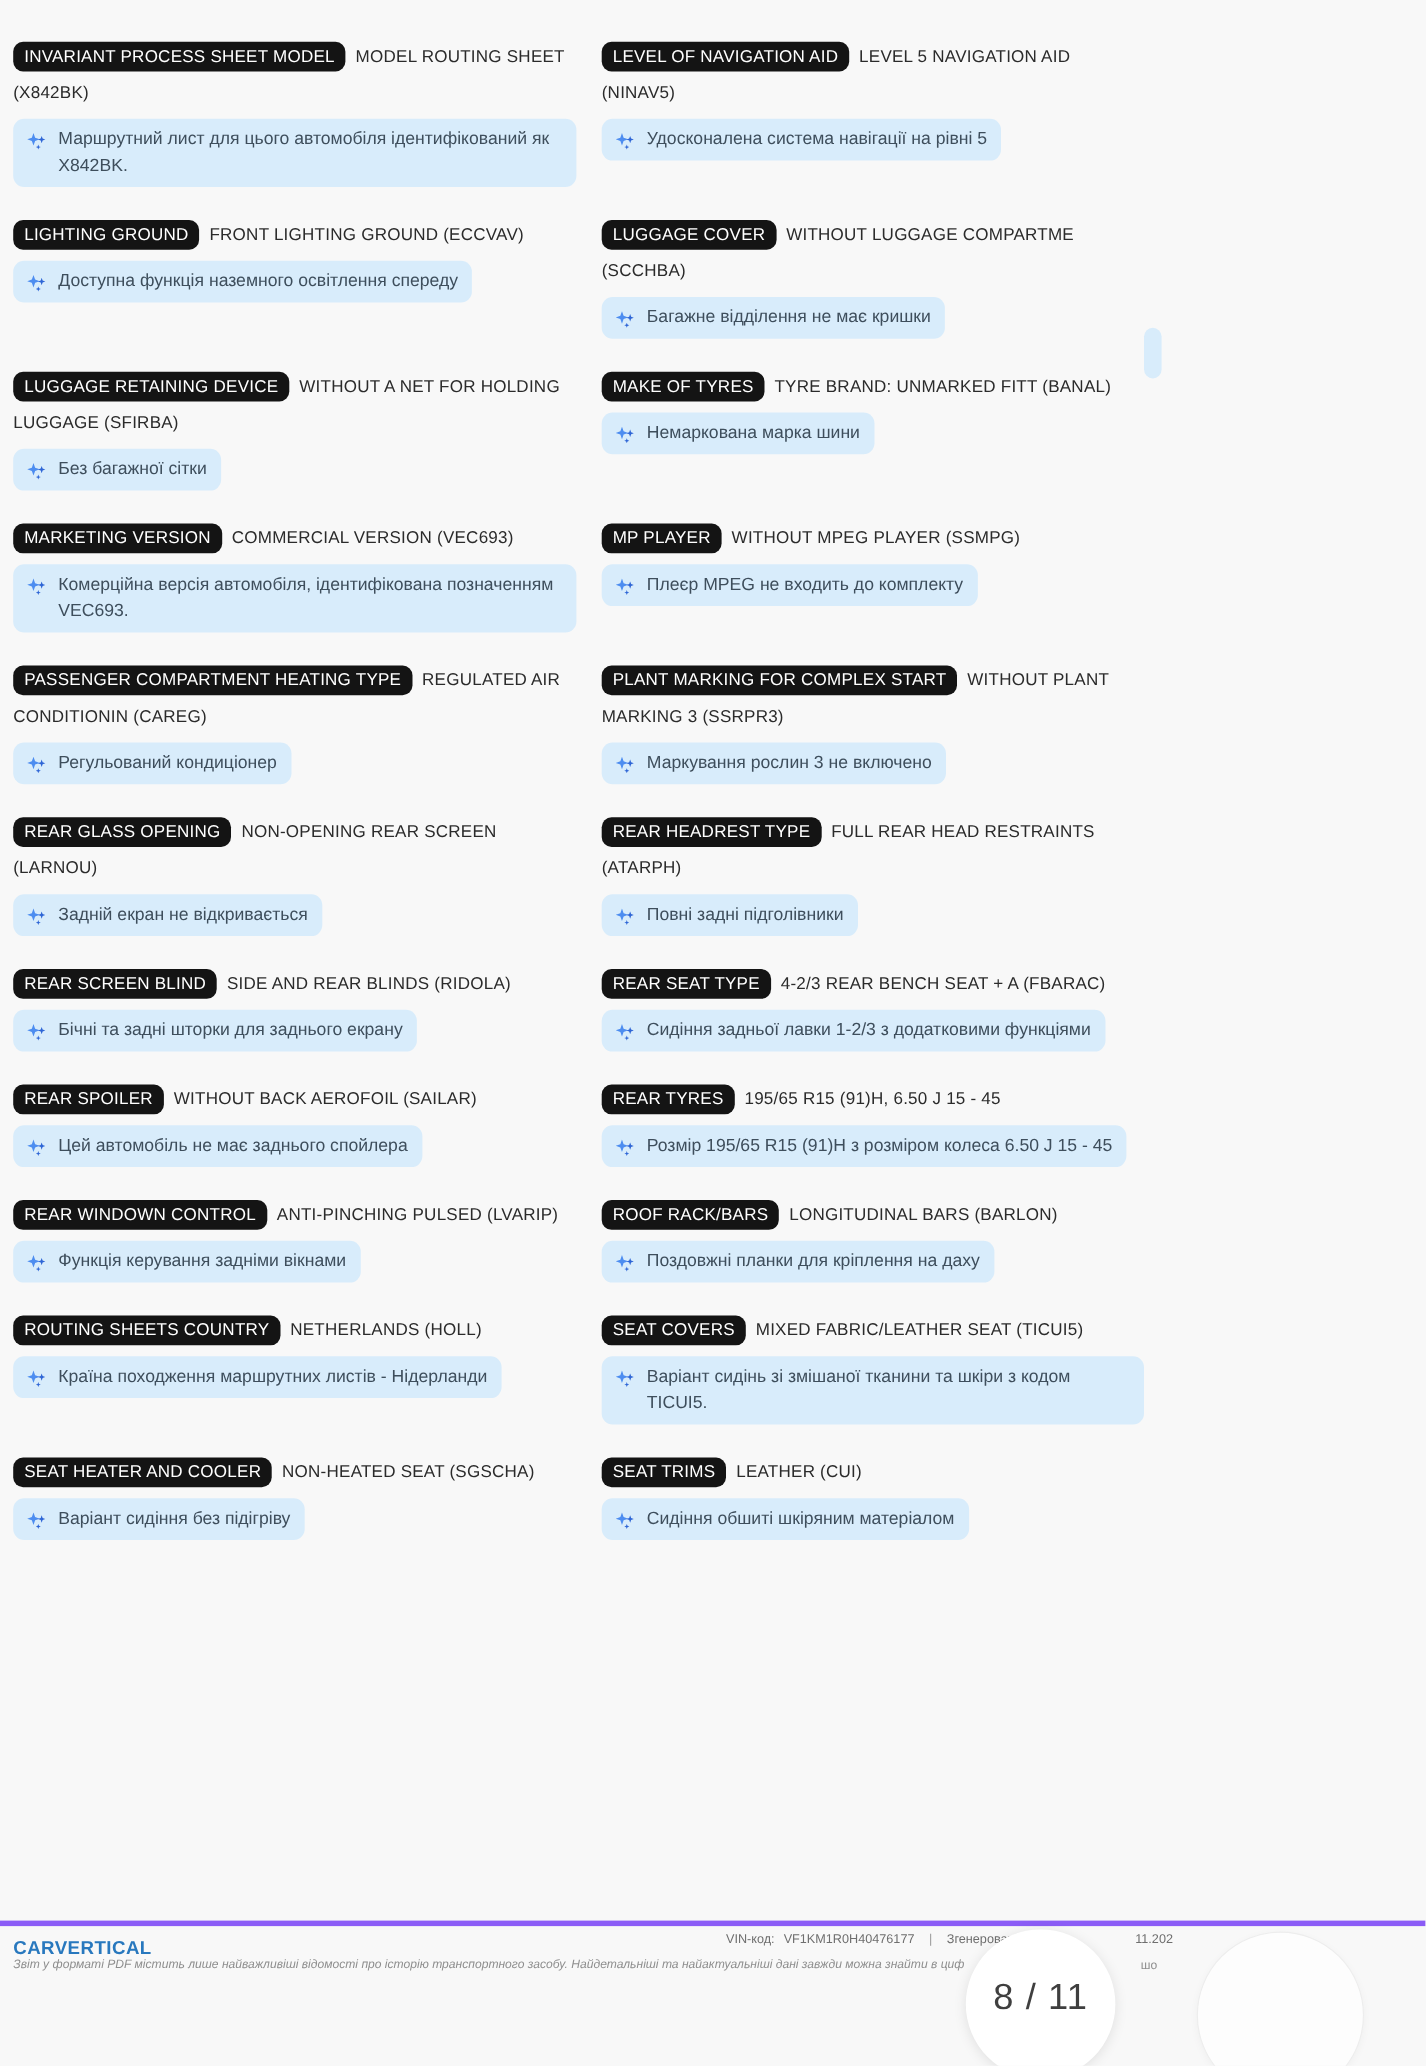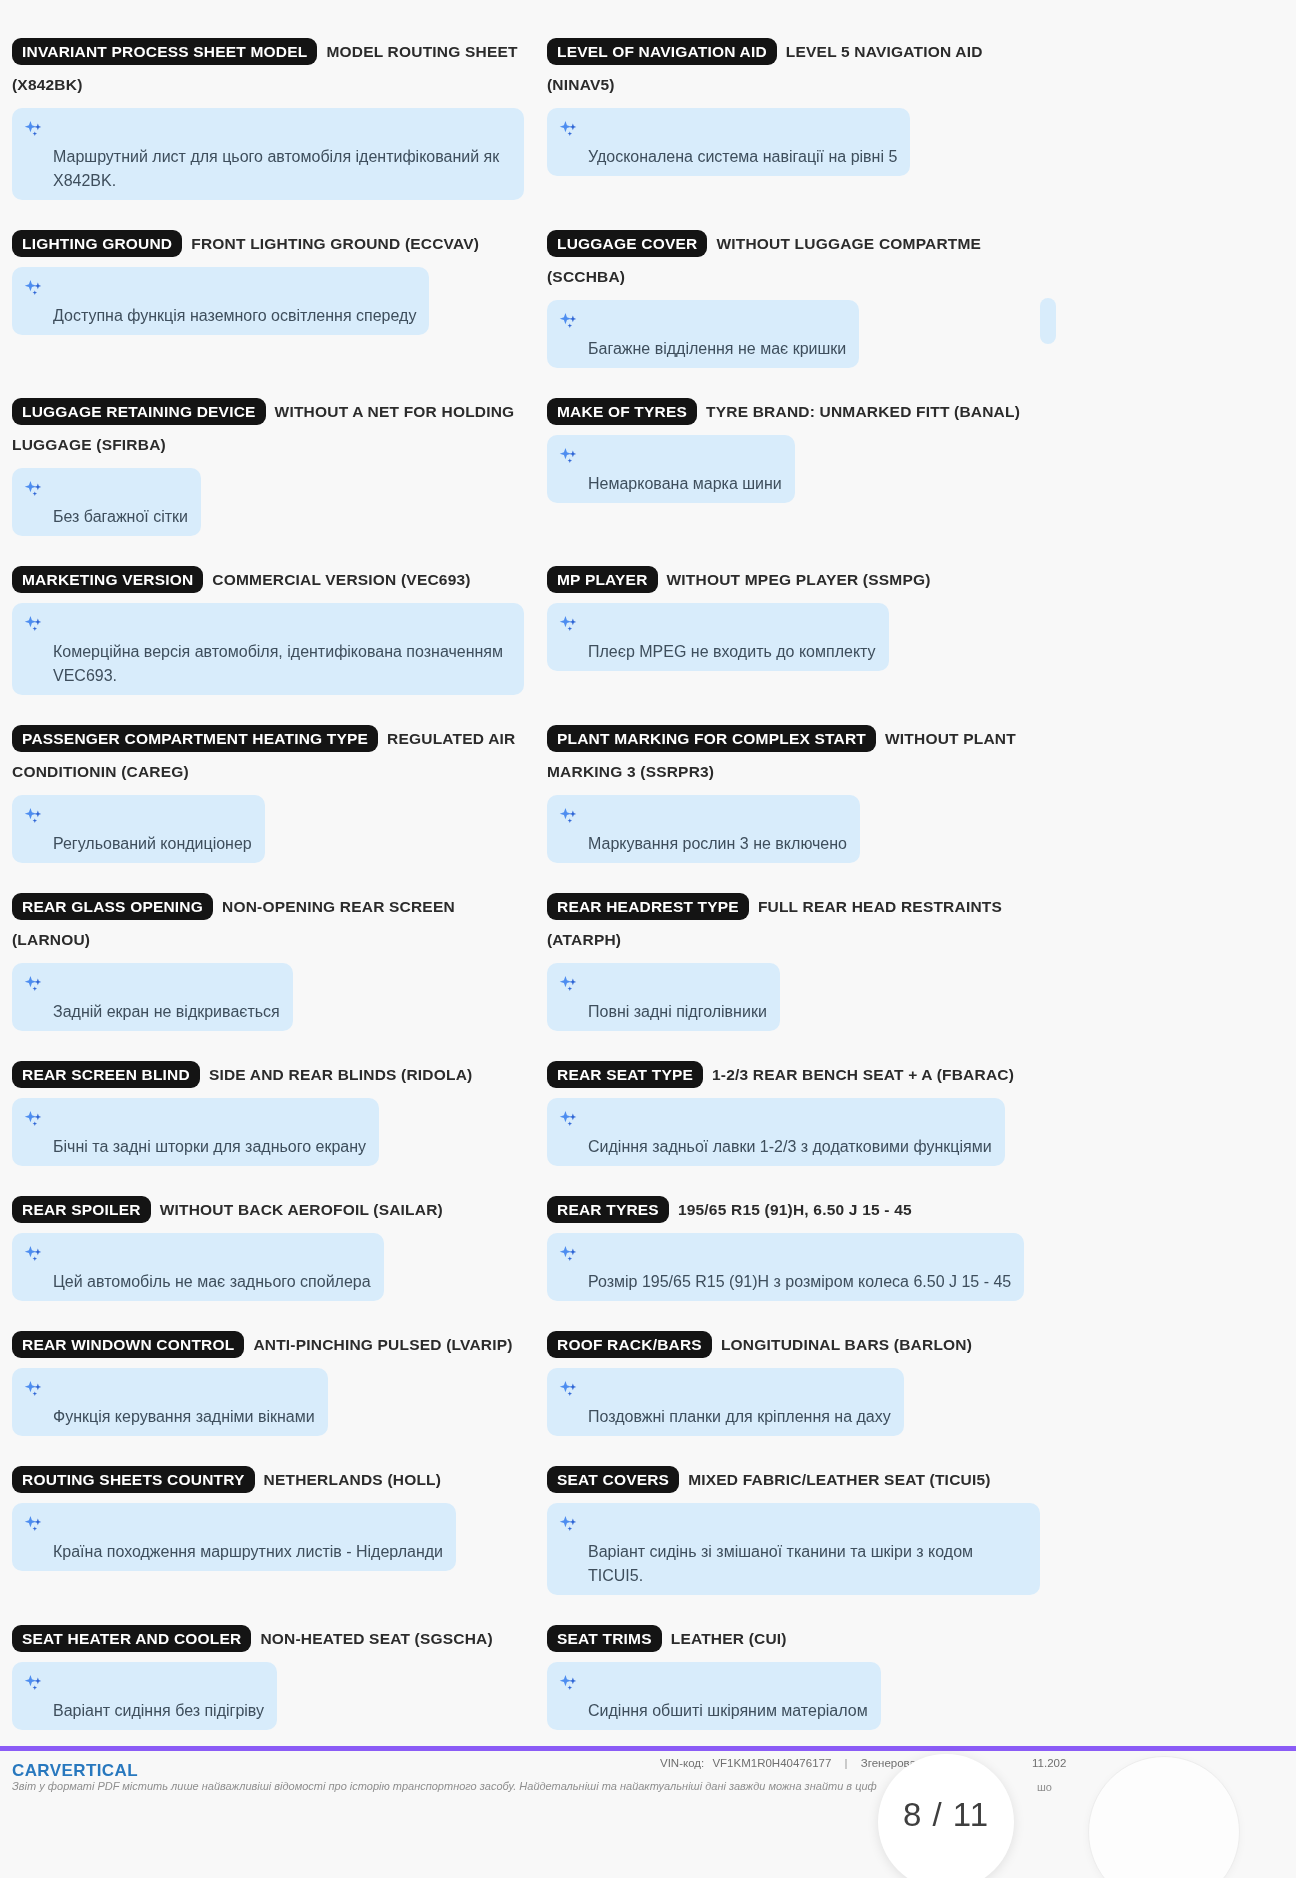--- a/index.html
+++ b/index.html
@@ -11,37 +11,37 @@
   .spec-grid{
     display:grid;
     grid-template-columns:512px 493px;
     column-gap:23px;
     row-gap:27px;
     align-items:start;
     padding:35px 12px 0 12px;
   }
   .spec-item{min-width:0;}
   .spec-head{
-    font-size:15.5px;font-weight:700;color:#2b2b2b;
+    font-size:15.5px;font-weight:400;color:#2b2b2b;
     line-height:33px;letter-spacing:0.2px;
   }
   .badge{
     background:#141414;color:#ffffff;border-radius:9px;
     padding:5px 10px;margin-right:9px;
     text-transform:uppercase;white-space:nowrap;
   }
   .chip{
     display:inline-flex;align-items:flex-start;gap:9px;
     background:#d8ecfb;border-radius:10px;
     padding:7px 13px 7px 11px;margin-top:7px;
     font-size:16px;line-height:24px;color:#3e4e5c;
     max-width:100%;box-sizing:border-box;
   }
   .spark{flex:0 0 auto;margin-top:2px;display:inline-block;width:21px;height:21px;}
-  .chip-text{min-width:0;margin-top:30px;}
+  .chip-text{min-width:0;}
   
   .edge-fragment{
     position:absolute;left:1040px;top:298px;width:16px;height:46px;
     background:#d8ecfb;border-radius:8px;
   }
   
   .footer{
     position:absolute;left:0;top:1746px;width:1296px;height:92px;
     border-top:5px solid #8b5cf6;background:transparent;
   }
@@ -277,21 +277,21 @@
           <path fill="#4d8df0" d="M8.5 4.5 L10.2 9.3 L15 11 L10.2 12.7 L8.5 17.5 L6.8 12.7 L2 11 L6.8 9.3 Z"></path>
           <path fill="#2f66d6" d="M17 7.5 L18 10.3 L20.8 11.3 L18 12.3 L17 15.1 L16 12.3 L13.2 11.3 L16 10.3 Z"></path>
           <path fill="#2f66d6" d="M13.5 16.5 L14.2 18.4 L16.1 19.1 L14.2 19.8 L13.5 21.7 L12.8 19.8 L10.9 19.1 L12.8 18.4 Z"></path>
         </svg>
       </span>
       <span class="chip-text">Бічні та задні шторки для заднього екрану</span>
     </div>
   </div>
     <div class="spec-item">
     <div class="spec-head">
-      <span class="badge">REAR SEAT TYPE</span><span class="value">1-2/3 REAR BENCH SEAT + A (FBARAC)</span>
+      <span class="badge">REAR SEAT TYPE</span><span class="value">4-2/3 REAR BENCH SEAT + A (FBARAC)</span>
     </div>
     <div class="chip">
       <span class="spark">
         <svg width="21" height="21" viewBox="0 0 24 24">
           <path fill="#4d8df0" d="M8.5 4.5 L10.2 9.3 L15 11 L10.2 12.7 L8.5 17.5 L6.8 12.7 L2 11 L6.8 9.3 Z"></path>
           <path fill="#2f66d6" d="M17 7.5 L18 10.3 L20.8 11.3 L18 12.3 L17 15.1 L16 12.3 L13.2 11.3 L16 10.3 Z"></path>
           <path fill="#2f66d6" d="M13.5 16.5 L14.2 18.4 L16.1 19.1 L14.2 19.8 L13.5 21.7 L12.8 19.8 L10.9 19.1 L12.8 18.4 Z"></path>
         </svg>
       </span>
       <span class="chip-text">Сидіння задньої лавки 1-2/3 з додатковими функціями</span>

